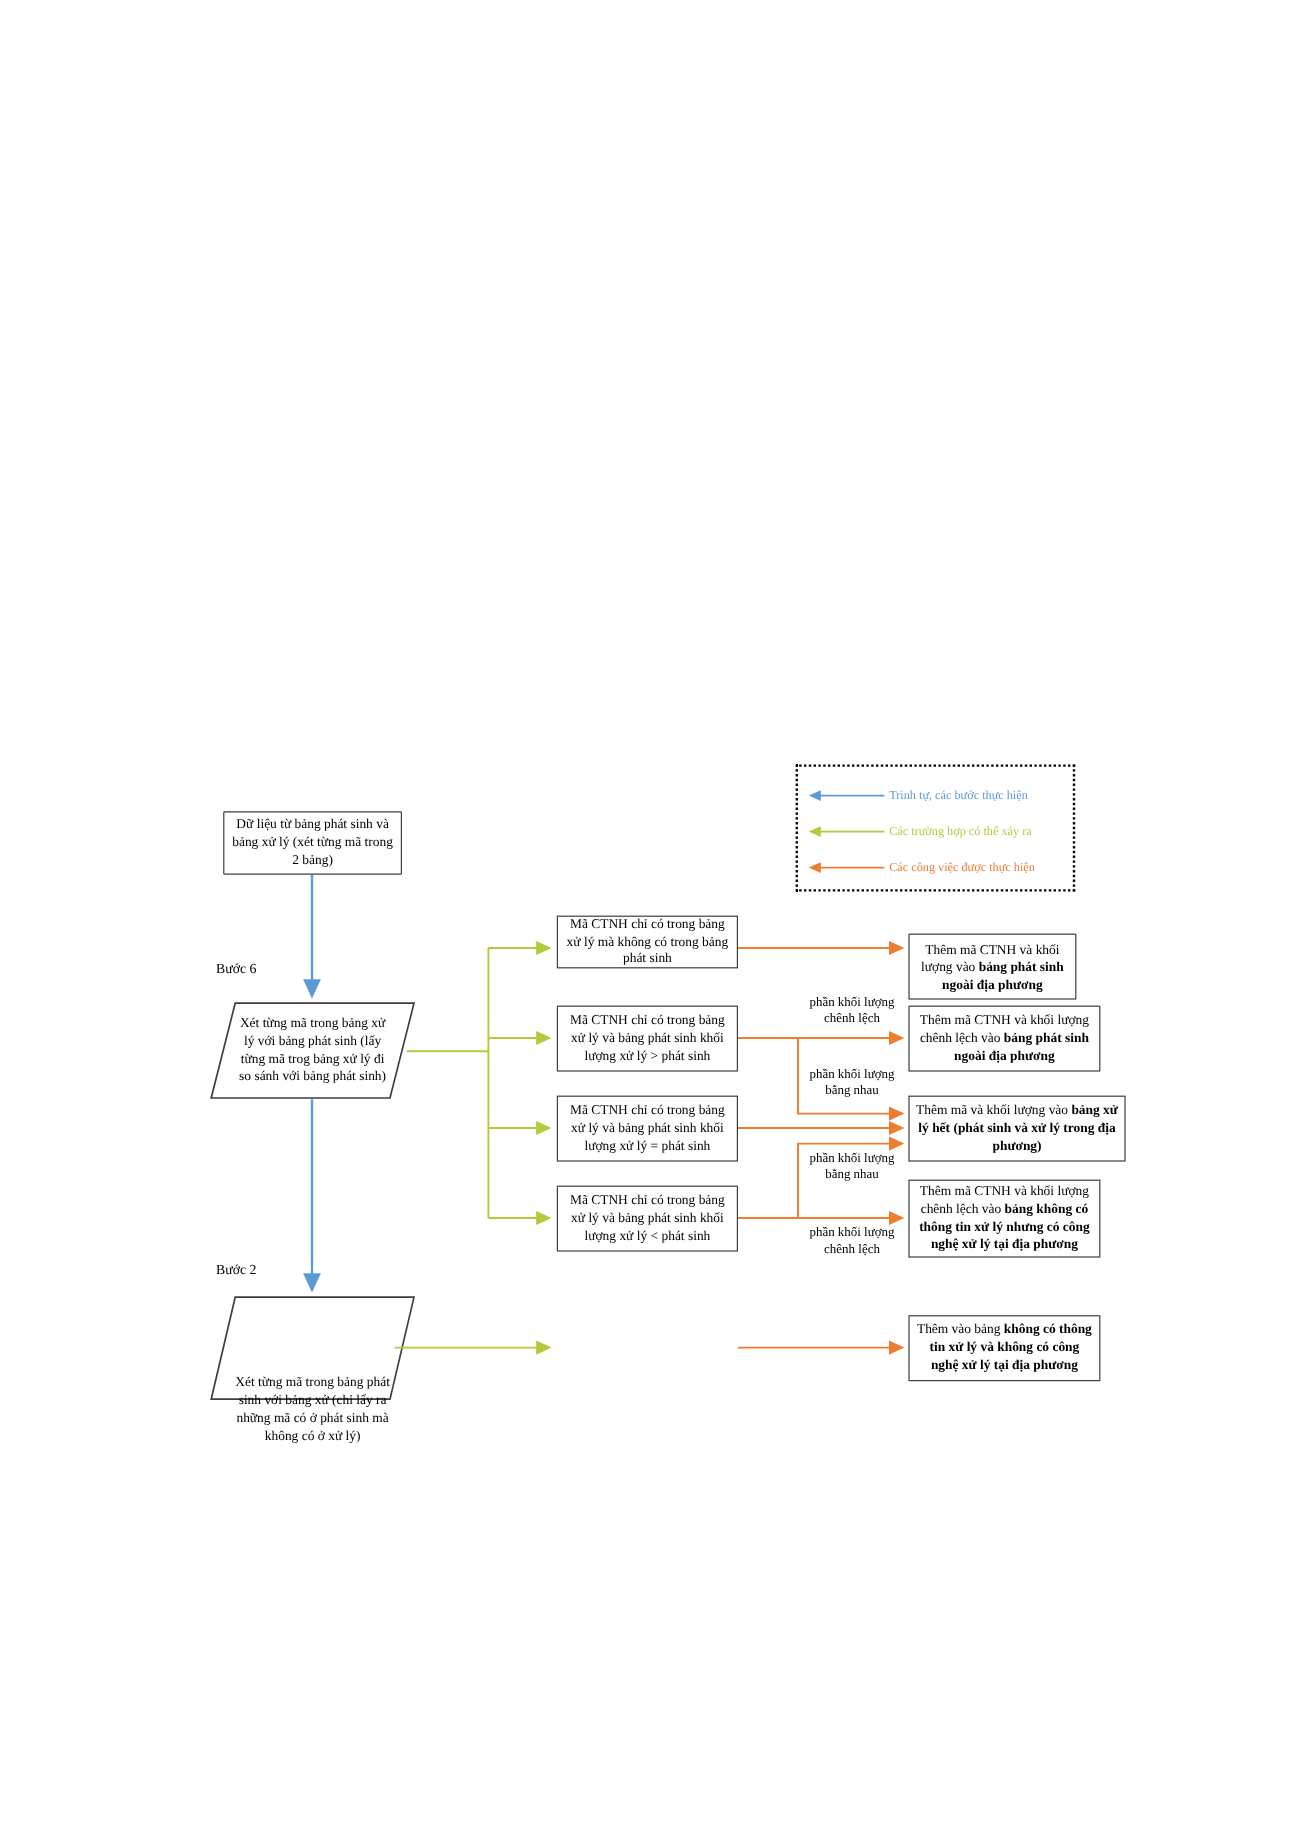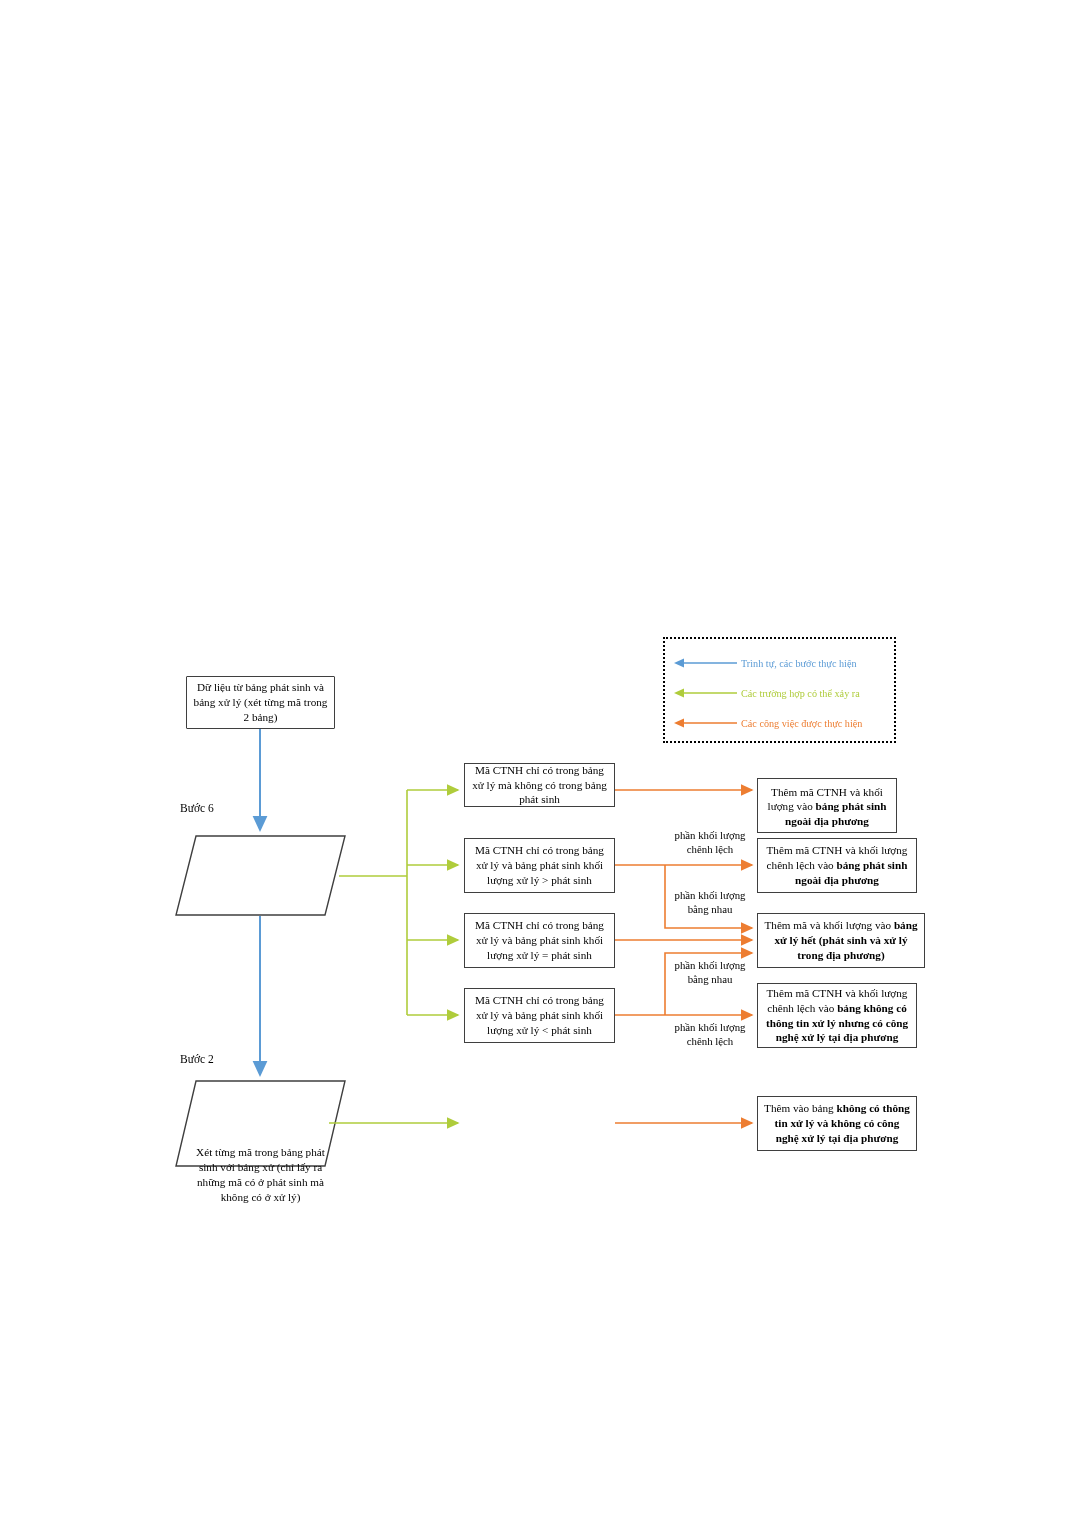--- a/index.html
+++ b/index.html
@@ -175,40 +175,43 @@
       </svg>
       <span class="legend-text" style="color:#ED7D31;">Các công việc được thực hiện</span>
     </div>
   </div>
 
   <div class="step-label" style="left:180px; top:802px;">Bước 6</div>
   <div class="step-label" style="left:180px; top:1053px;">Bước 2</div>
 
   <div class="node node-rounded" style="left:186px; top:676px; width:149px; height:53px;">Dữ liệu từ bảng phát sinh và bảng xử lý (xét từng mã trong 2 bảng)</div>
 
+  <div class="node-para-wrap" style="left:176px; top:836px; width:169px; height:79px;">
+    <div class="node-para-text">Xét từng mã trong bảng xử lý với bảng phát sinh (lấy từng mã trog bảng xử lý đi so sánh với bảng phát sinh)</div>
+  </div>
   <div class="node-para-wrap" style="left:176px; top:1143px; width:169px; height:64px;">
     <div class="node-para-text">Xét từng mã trong bảng phát sinh với bảng xử (chỉ lấy ra những mã có ở phát sinh mà không có ở xử lý)</div>
   </div>
 
   <div class="node node-rect" style="left:464px; top:763px; width:151px; height:44px;">Mã CTNH chỉ có trong bảng xử lý mà không có trong bảng phát sinh</div>
   <div class="node node-rect" style="left:464px; top:838px; width:151px; height:55px;">Mã CTNH chỉ có trong bảng xử lý và  bảng phát sinh khối lượng xử lý &gt; phát sinh</div>
   <div class="node node-rect" style="left:464px; top:913px; width:151px; height:55px;">Mã CTNH chỉ có trong bảng xử lý và  bảng phát sinh khối lượng xử lý = phát sinh</div>
   <div class="node node-rect" style="left:464px; top:988px; width:151px; height:55px;">Mã CTNH chỉ có trong bảng xử lý và  bảng phát sinh khối lượng xử lý &lt; phát sinh</div>
 
   <div class="node node-rect" style="left:757px; top:778px; width:140px; height:55px;align-items:flex-end;">
     <div>
       <span>Thêm mã CTNH và khối lượng vào </span><b>bảng phát sinh ngoài địa phương</b>
     </div>
   </div>
   <div class="node node-rect" style="left:757px; top:838px; width:160px; height:55px;">
     <div>
       <span>Thêm mã CTNH và khối lượng chênh lệch vào </span><b>bảng phát sinh ngoài địa phương</b>
     </div>
   </div>
-  <div class="node node-rect" style="left:757px; top:913px; width:168px; height:55px;">
+  <div class="node node-rect" style="left:757px; top:913px; width:181px; height:55px;">
     <div>
       <span>Thêm mã và khối lượng vào </span><b>bảng xử lý hết (phát sinh và xử lý trong địa phương)</b>
     </div>
   </div>
   <div class="node node-rect" style="left:757px; top:983px; width:160px; height:65px;">
     <div>
       <span>Thêm mã CTNH và khối lượng chênh lệch vào </span><b>bảng không có thông tin xử lý nhưng có công nghệ xử lý tại địa phương</b>
     </div>
   </div>
   <div class="node node-rect" style="left:757px; top:1096px; width:160px; height:55px;">

